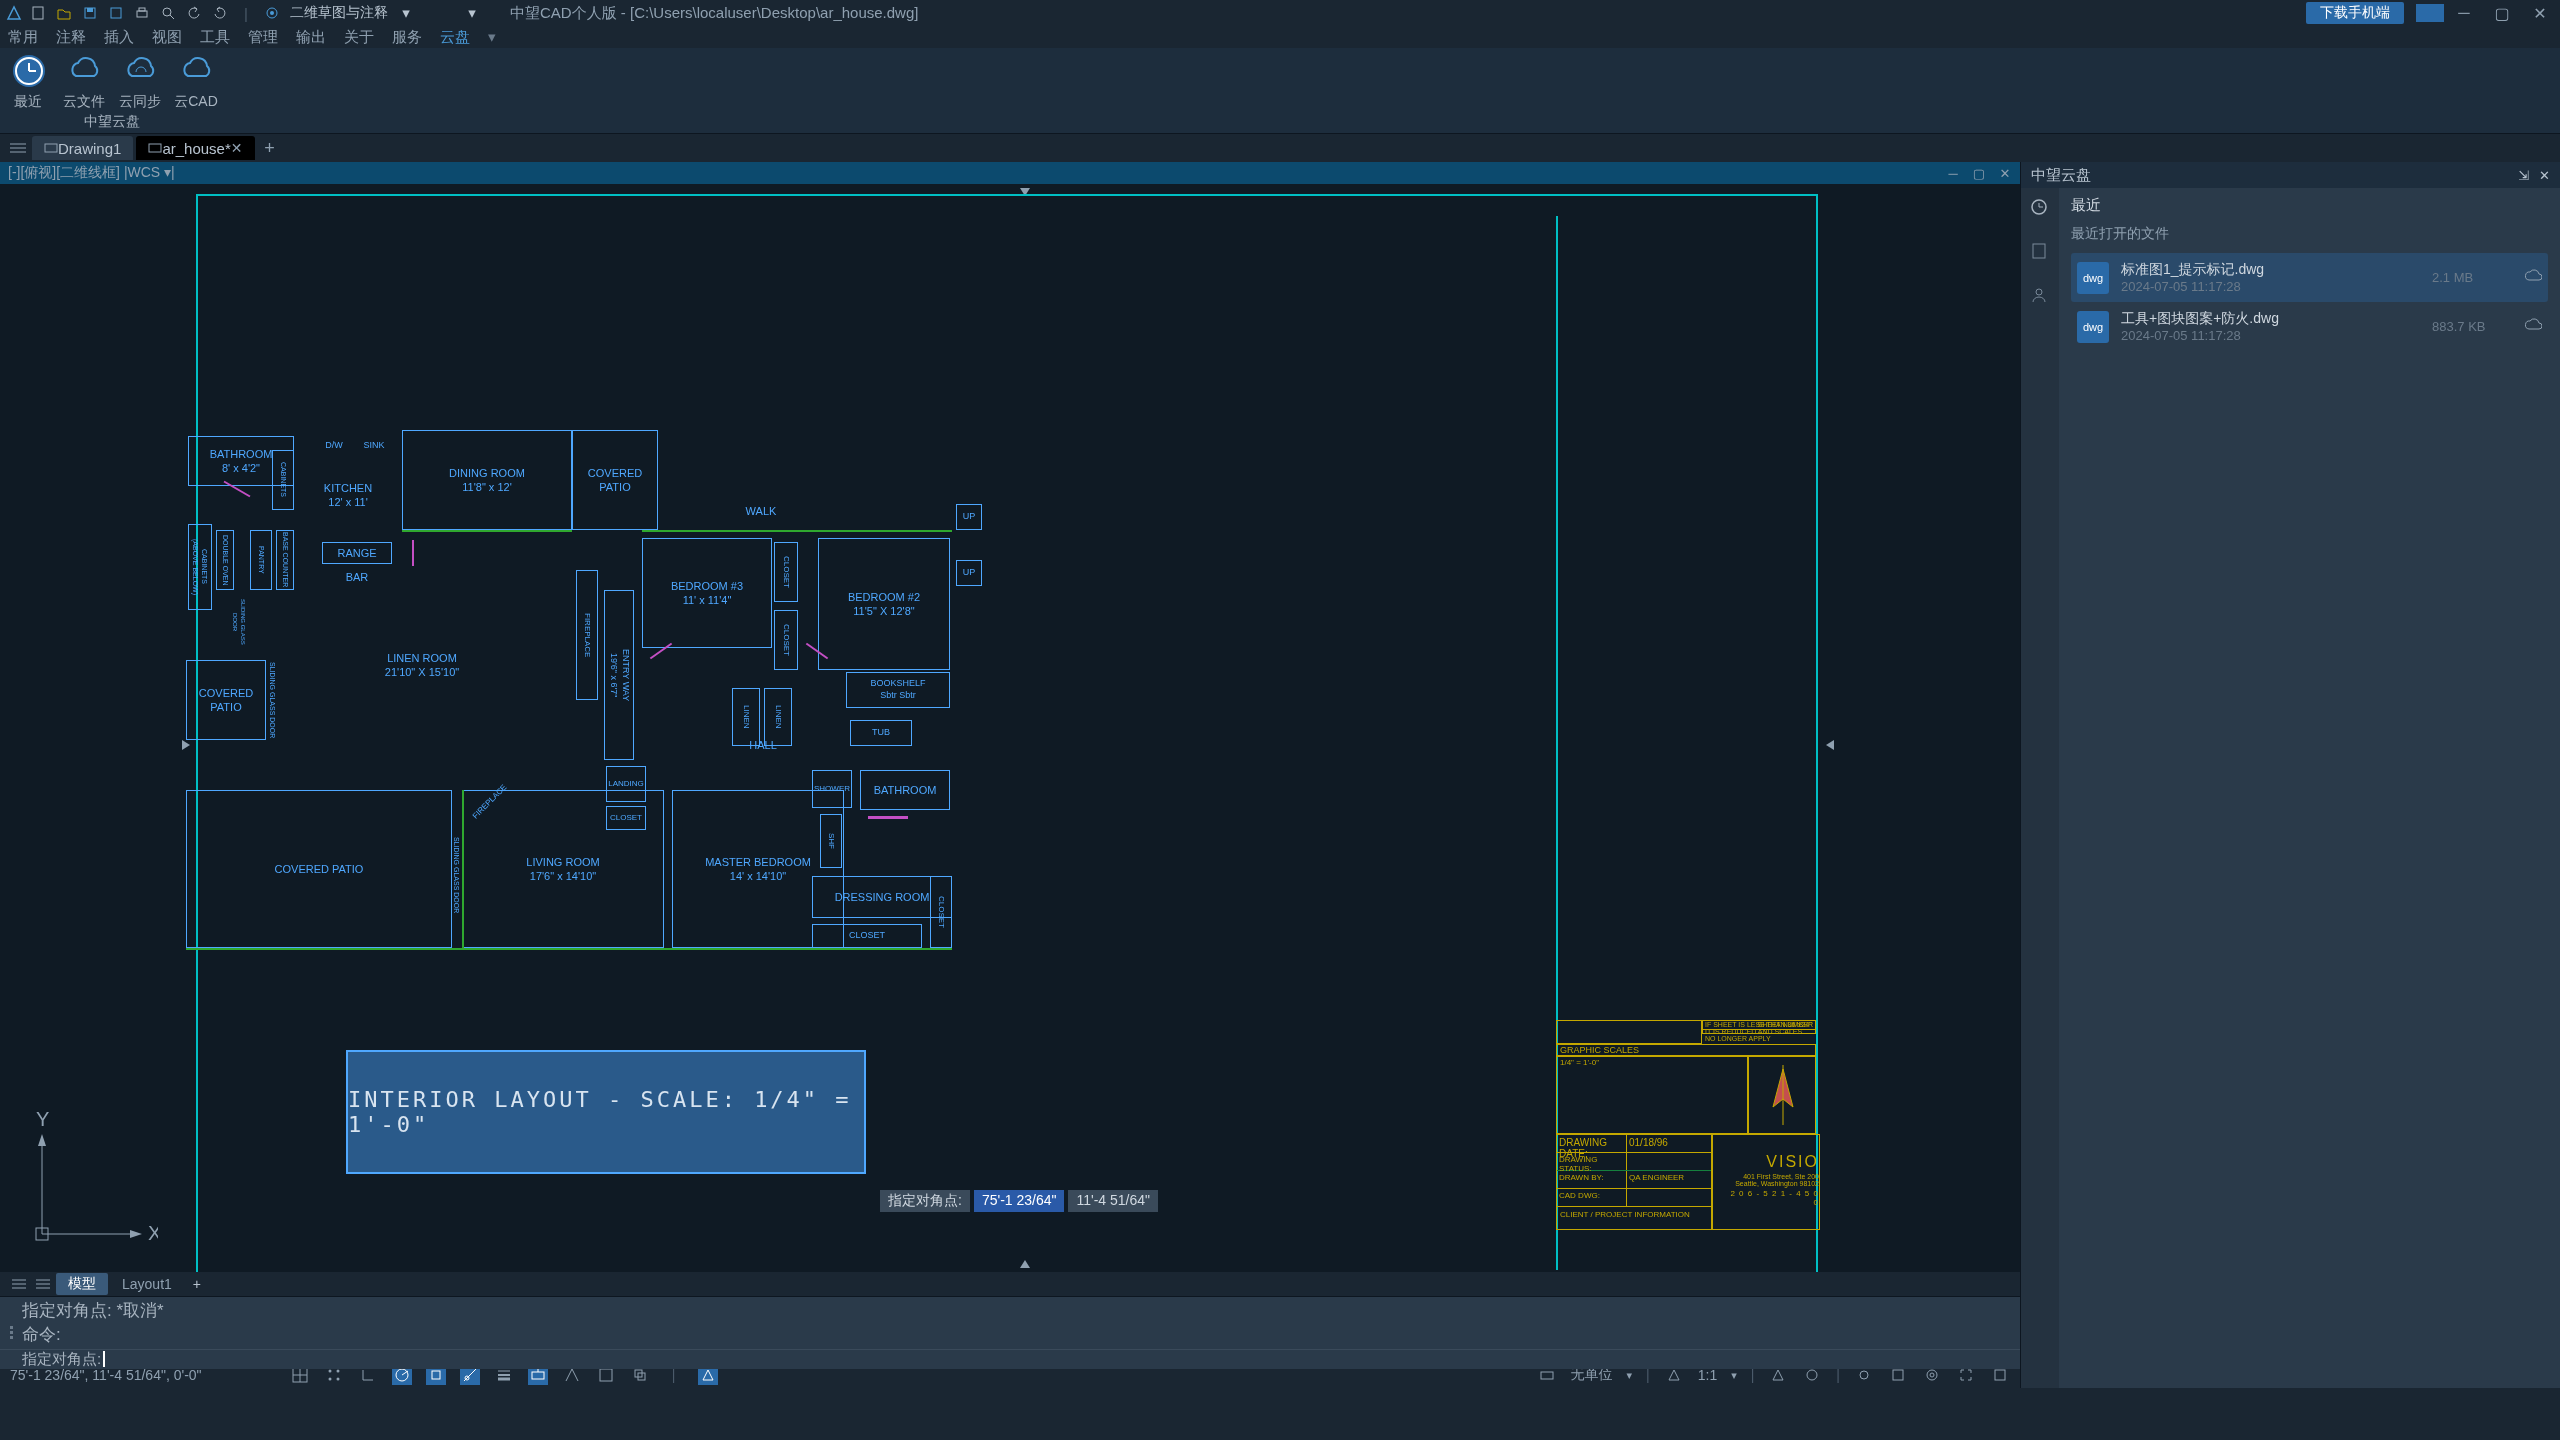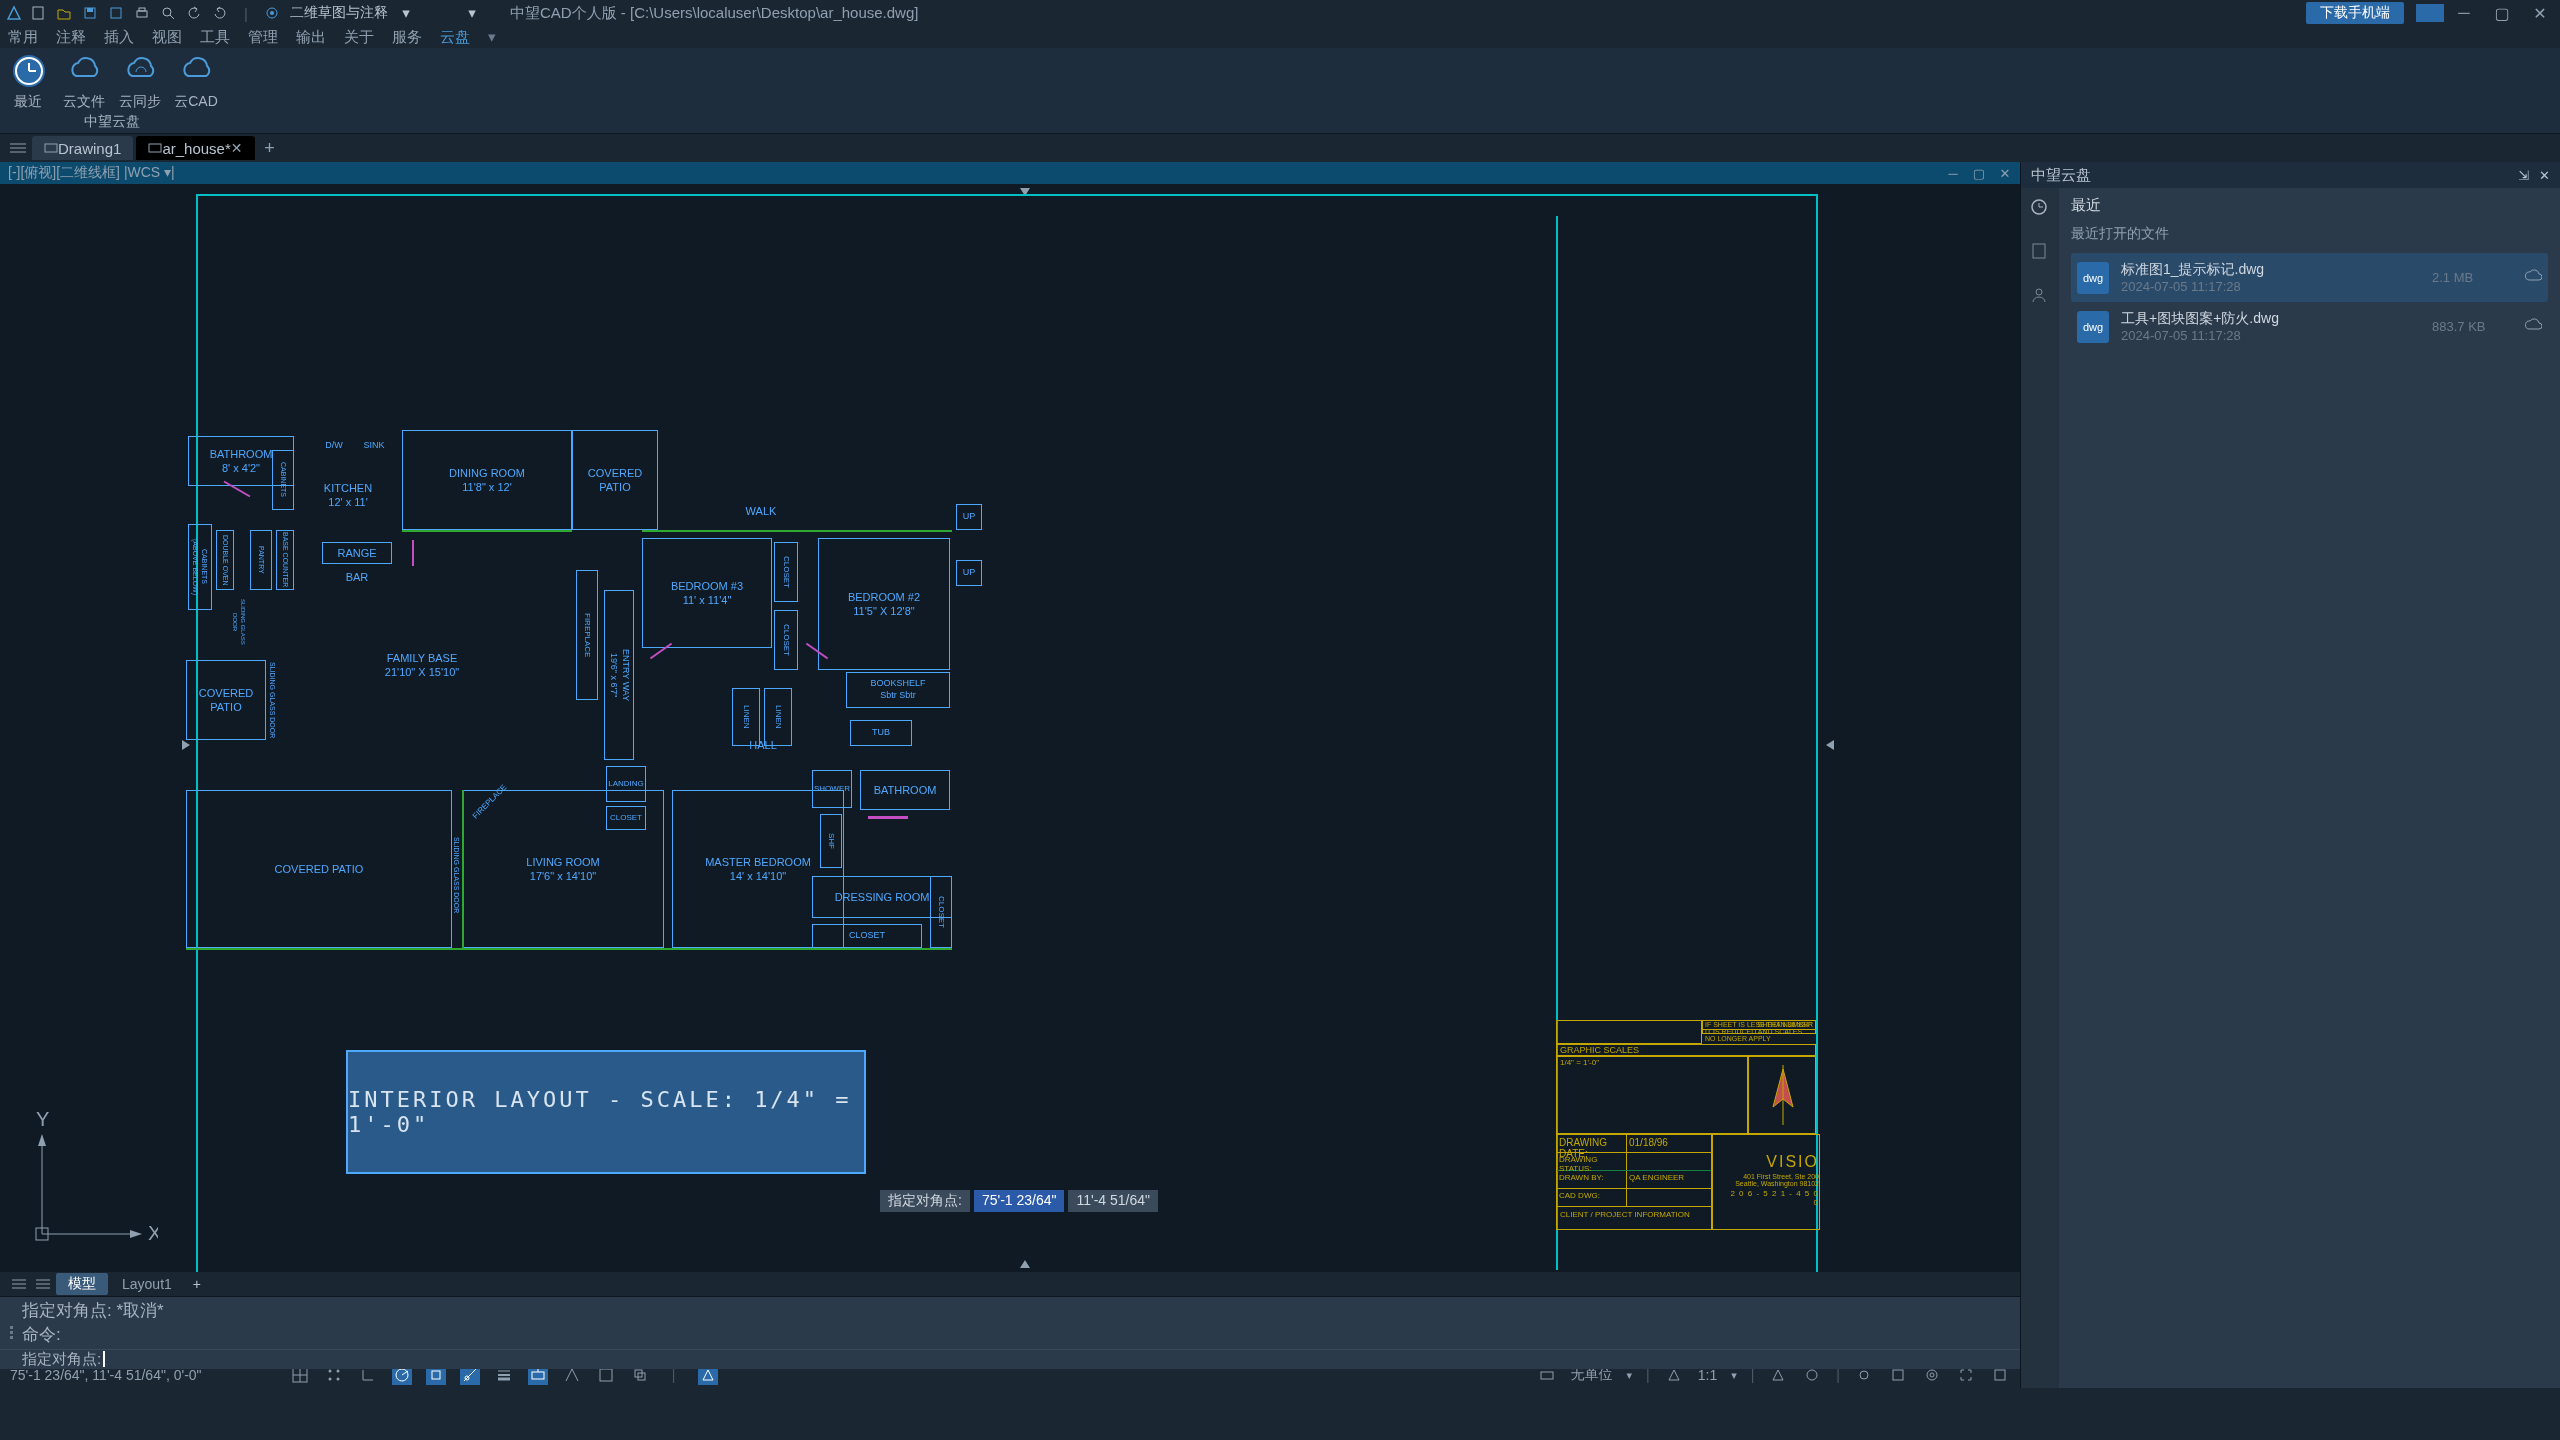--- a/index.html
+++ b/index.html
@@ -327,21 +327,21 @@
             <span>COVERED</span>
             <span>PATIO</span>
           </div>
         <div class="room" style="left:150px;top:112px;width:70px;height:22px;">
             <span>RANGE</span>
           </div>
         <div class="room" style="left:150px;top:138px;width:70px;height:18px;border:none;">
             <span>BAR</span>
           </div>
         <div class="room" style="left:100px;top:170px;width:300px;height:130px;border:none;">
-            <span>FAMILY BASE</span>
+            <span>LINEN ROOM</span>
             <span>21'10" X 15'10"</span>
           </div>
         <div class="room" style="left:14px;top:230px;width:80px;height:80px;">
             <span>COVERED</span>
             <span>PATIO</span>
           </div>
         <div class="room" style="left:14px;top:360px;width:266px;height:158px;">
             <span>COVERED PATIO</span>
           </div>
         <div class="room" style="left:290px;top:360px;width:202px;height:158px;">

